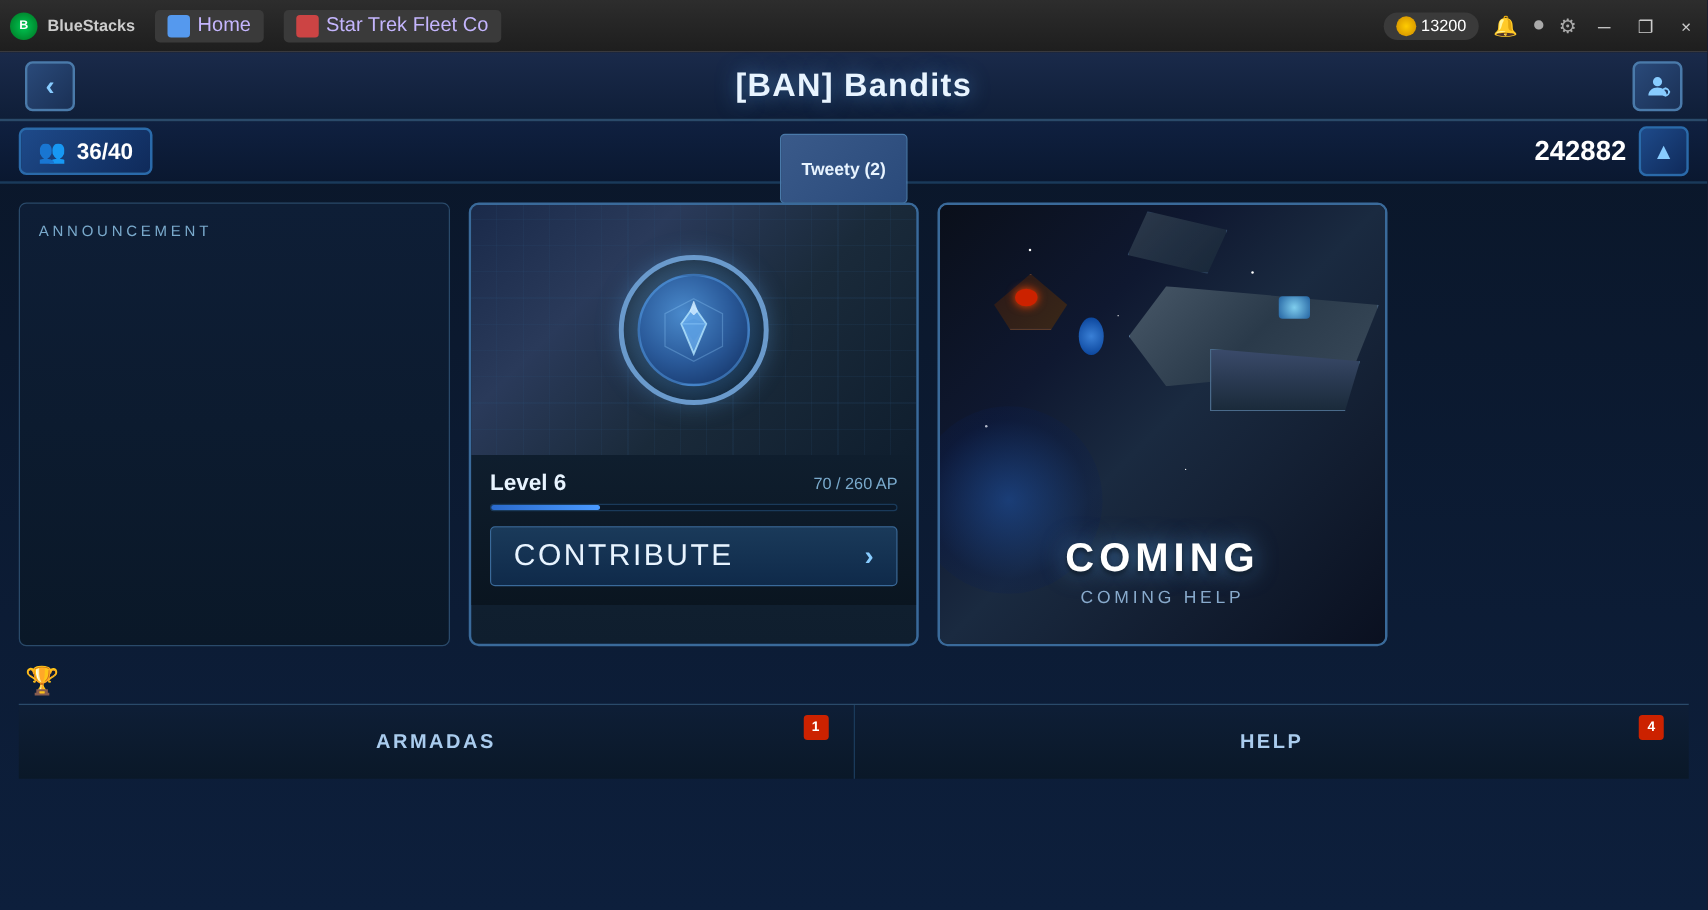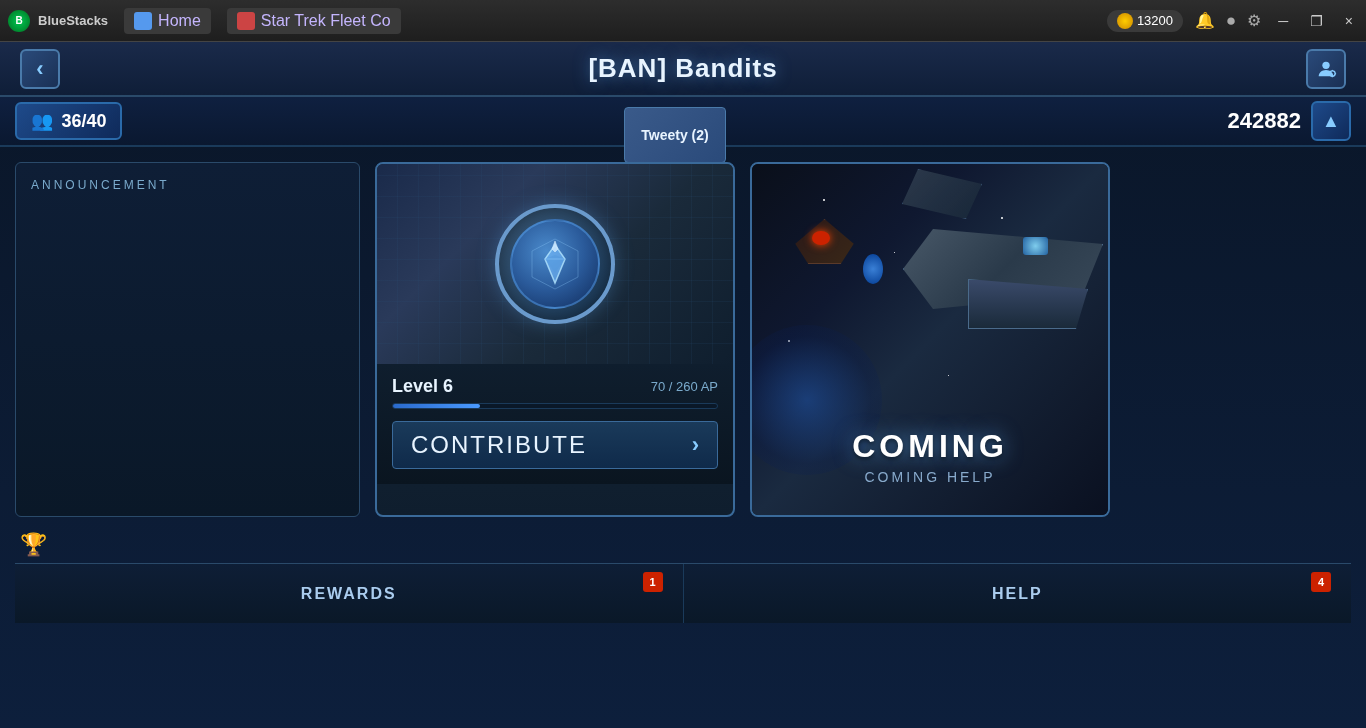--- a/index.html
+++ b/index.html
@@ -648,21 +648,21 @@
     </div>
 
   </div>
 
   <div class="bottom-section">
     <div class="alliance-icon-bar">
       <span class="alliance-icon">🏆</span>
     </div>
     <div class="bottom-tabs">
       <div class="bottom-tab">
-        <span class="bottom-tab-label">REWARDS</span>
+        <span class="bottom-tab-label">ARMADAS</span>
         <div class="notification-badge">1</div>
       </div>
       <div class="bottom-tab">
         <span class="bottom-tab-label">HELP</span>
         <div class="notification-badge">4</div>
       </div>
     </div>
   </div>
 
 </div>

